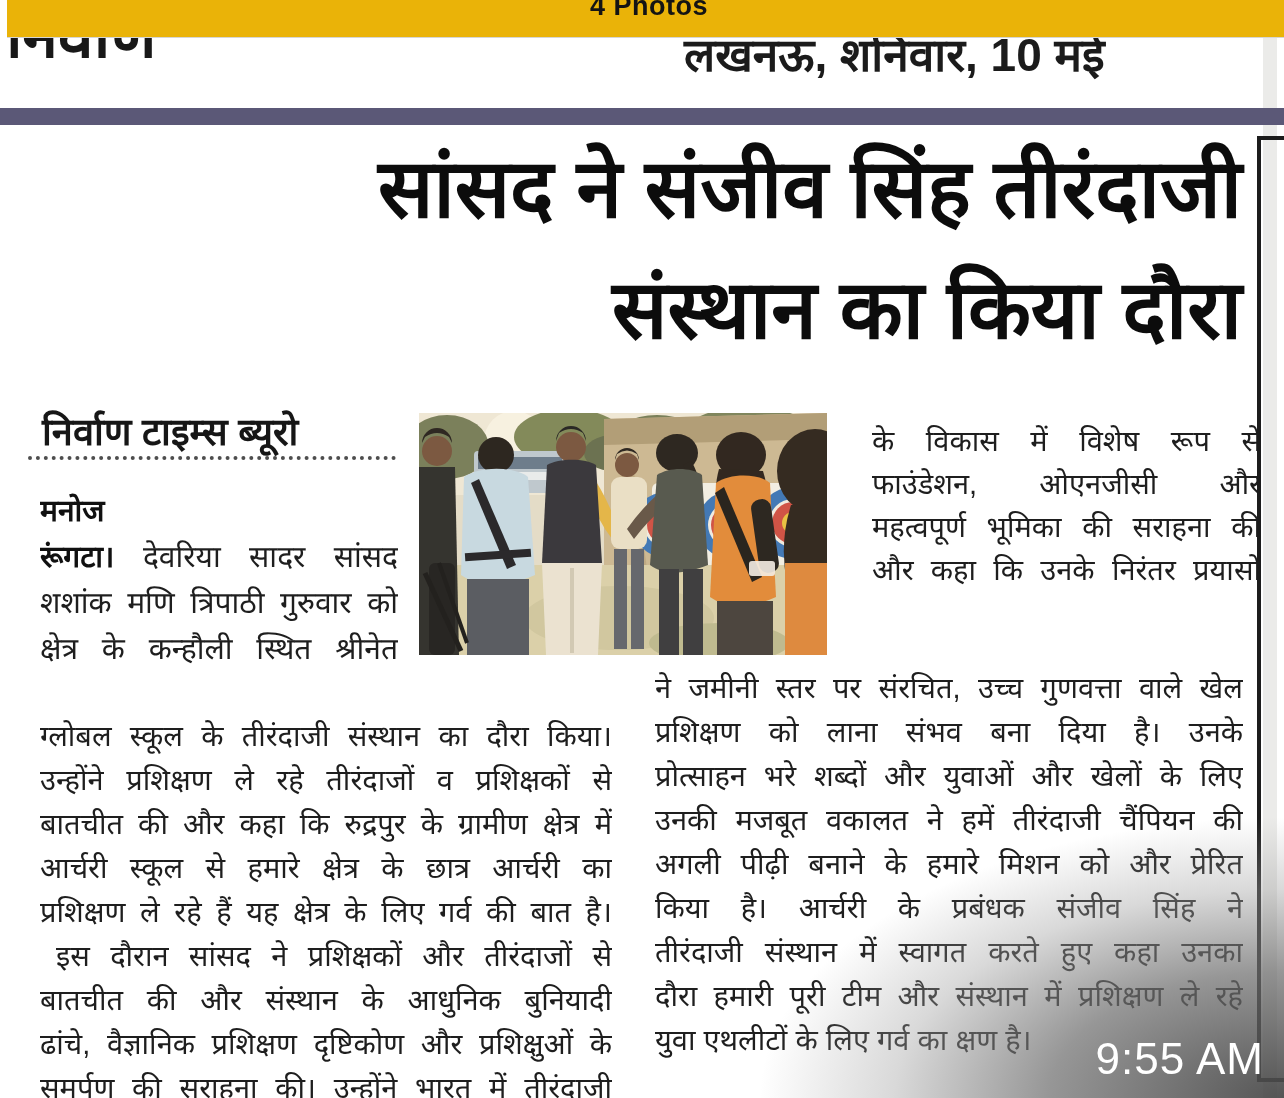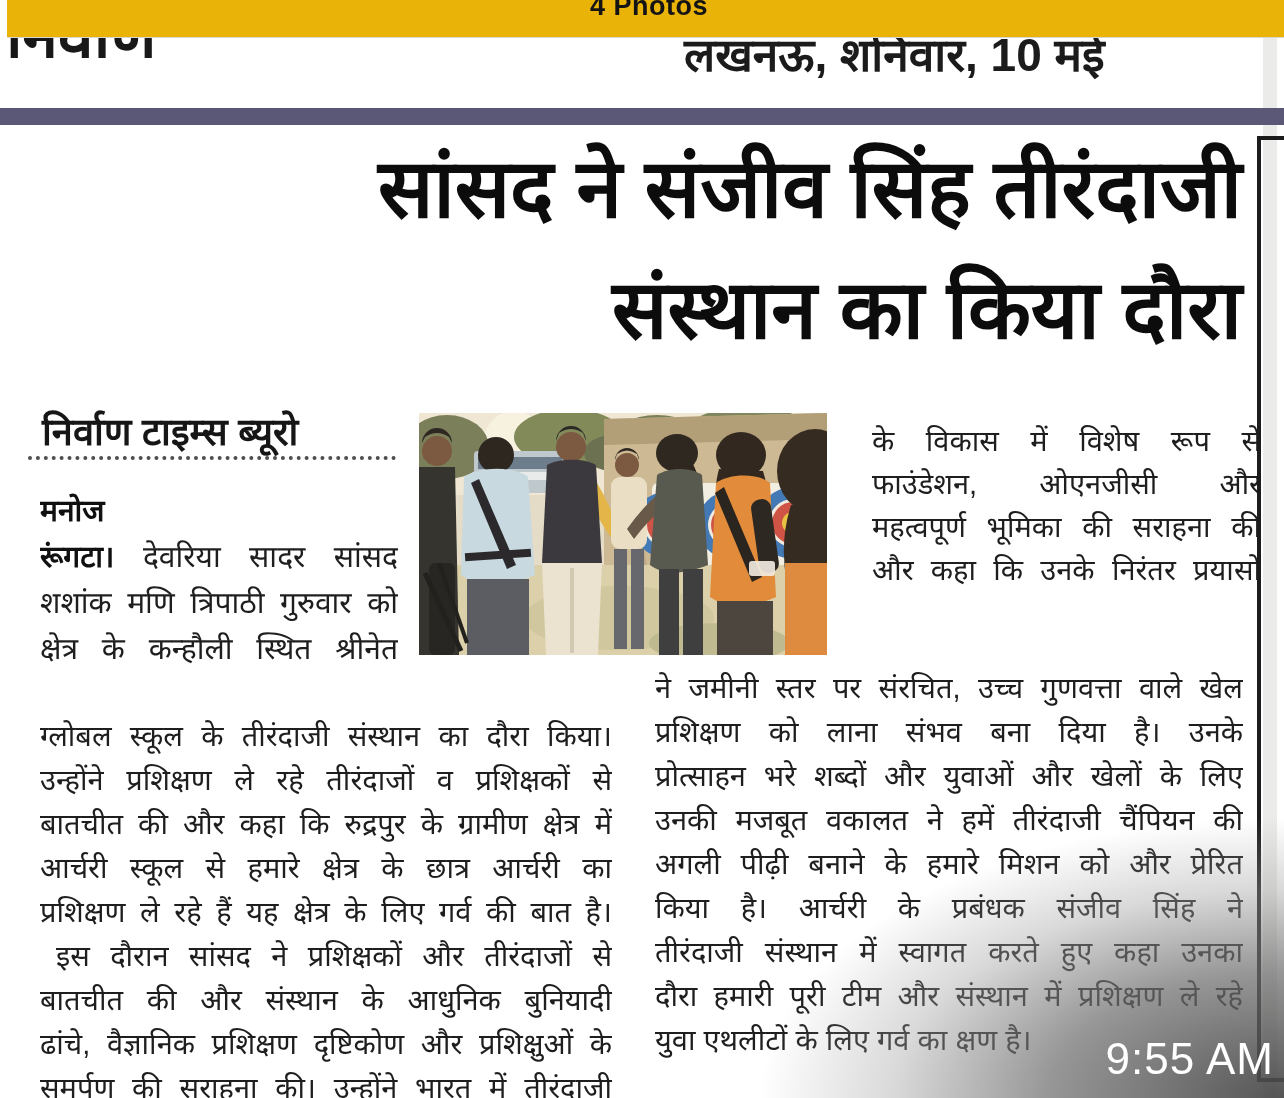--- a/index.html
+++ b/index.html
@@ -18,21 +18,21 @@
     position:absolute;left:50%;top:-9px;transform:translateX(-50%);
     font-size:27px;font-weight:600;color:#141414;letter-spacing:.5px;white-space:nowrap;
   }
   .corner-shadow{
     position:absolute;right:0;bottom:0;width:560px;height:300px;z-index:5;pointer-events:none;
     background:radial-gradient(120% 120% at 100% 100%,
       rgba(72,72,72,.93) 0%, rgba(110,110,110,.72) 35%,
       rgba(160,160,160,.40) 58%, rgba(230,230,230,0) 78%);
   }
   .photo-timestamp{
-    position:absolute;right:10px;bottom:14px;z-index:6;
+    position:absolute;right:20px;bottom:14px;z-index:6;
     font-size:44px;font-weight:400;color:#ffffff;letter-spacing:1px;white-space:nowrap;
   }
   
   .masthead-fragment{
     position:absolute;left:6px;top:37px;width:270px;height:21px;overflow:hidden;z-index:2;
   }
   .masthead-fragment span{
     position:relative;top:-46px;display:inline-block;
     font-size:64px;font-weight:700;color:#181818;white-space:nowrap;
   }

